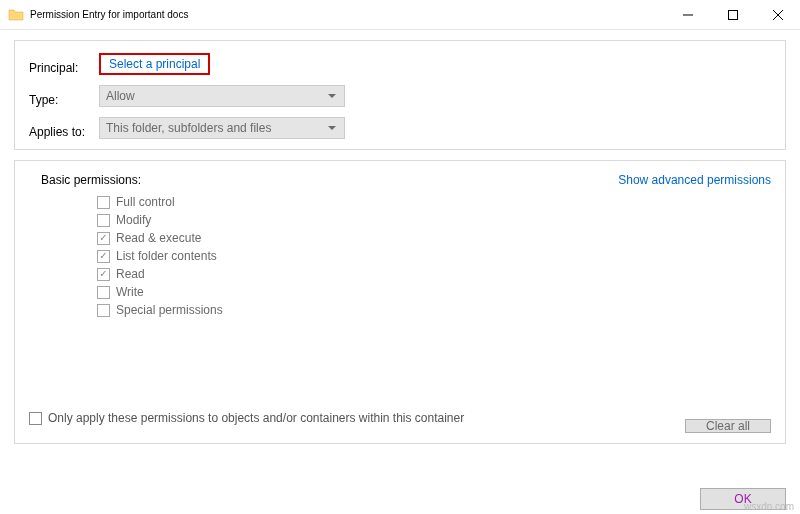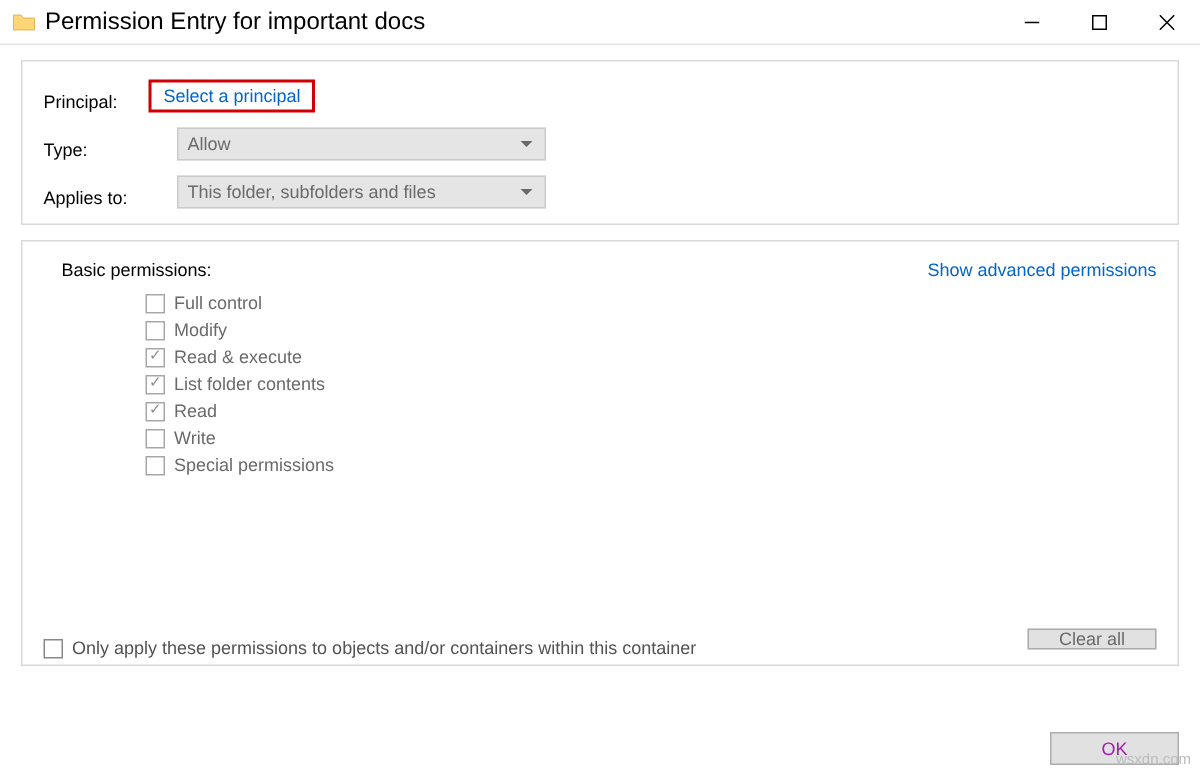--- a/index.html
+++ b/index.html
@@ -1,37 +1,37 @@
 <!DOCTYPE html>
 <html><head>
 <meta charset="utf-8">
 <style>
   * { box-sizing: border-box; font-family: "Segoe UI", Tahoma, sans-serif; }
   body { margin:0; padding:0; width:800px; height:514px; background:#fff; color:#000; font-size:12px; overflow:hidden; }
   .titlebar { height:30px; display:flex; align-items:center; border-bottom:1px solid #e5e5e5;}
   .titlebar-icon { width:16px; height:16px; margin:0 6px 0 8px; display:inline-block; }
-  .titlebar-title { flex:0 0 auto; color:#000; font-size:16px;}
+  .titlebar-title { flex:0 0 auto; color:#000; font-size:10px;}
   .titlebar-spacer { flex:1; }
   .win-btn { width:45px; height:30px; display:flex; align-items:center; justify-content:center; }
   .win-btn svg { width:10px; height:10px; }
   .panel { border:1px solid #d9d9d9; margin:10px 14px 0 14px; padding:12px 14px 14px 14px;}
   .top-panel { height:110px; }
   .row { display:flex; align-items:flex-end; margin-bottom:10px;}
   .label { width:70px; color:#000; }
   .principal-link { color:#0066cc; padding:2px 8px; border:2px solid #d20000; }
-  .select { width:246px; height:22px; background:#e5e5e5; border:1px solid #ccc; display:flex; align-items:center; padding:1px 6px; color:#6a6a6a; position:relative;margin-left:19px;}
+  .select { width:246px; height:22px; background:#e5e5e5; border:1px solid #ccc; display:flex; align-items:center; padding:1px 6px; color:#6a6a6a; position:relative;}
   .select::after { content:""; position:absolute; right:8px; top:8px; width:0;height:0;border-left:4px solid transparent;border-right:4px solid transparent;border-top:4px solid #6a6a6a;}
   .main-panel { height:284px; position:relative;padding-left:26px;}
   .perm-head { display:flex; align-items:center; justify-content:space-between;}
   .adv-link { color:#0066cc; }
   .perm-list { margin:6px 0 0 56px; }
   .perm-item { display:flex; align-items:center; height:18px; color:#6a6a6a;}
   .cb { width:13px; height:13px; border:1px solid #a7a7a7; margin-right:6px; display:flex; align-items:center; justify-content:center; background:#fff;}
   .cb.checked::before { content:"✓"; font-size:10px; line-height:1; color:#8a8a8a;}
-  .only-row { position:absolute; left:14px; bottom:4px; display:flex; align-items:center; color:#535353;}
+  .only-row { position:absolute; left:14px; bottom:18px; display:flex; align-items:center; color:#535353;}
   .only-row .cb { border-color:#888; }
   .clearall { position:absolute; right:14px; bottom:10px; width:86px; height:14px; background:#e1e1e1; border:1px solid #adadad; color:#6a6a6a; display:flex; align-items:center; justify-content:center;}
   .footer { position:absolute; bottom:4px; right:14px; display:flex; gap:8px;}
   .btn { width:86px; height:22px; background:#e1e1e1; border:1px solid #adadad; color:#a21caf; display:flex; align-items:center; justify-content:center;}
   .watermark { position:absolute; bottom:2px; right:6px; font-size:10px; color:#bcbcbc;}
 </style>
 </head>
 <body>
 
 <div class="titlebar">

